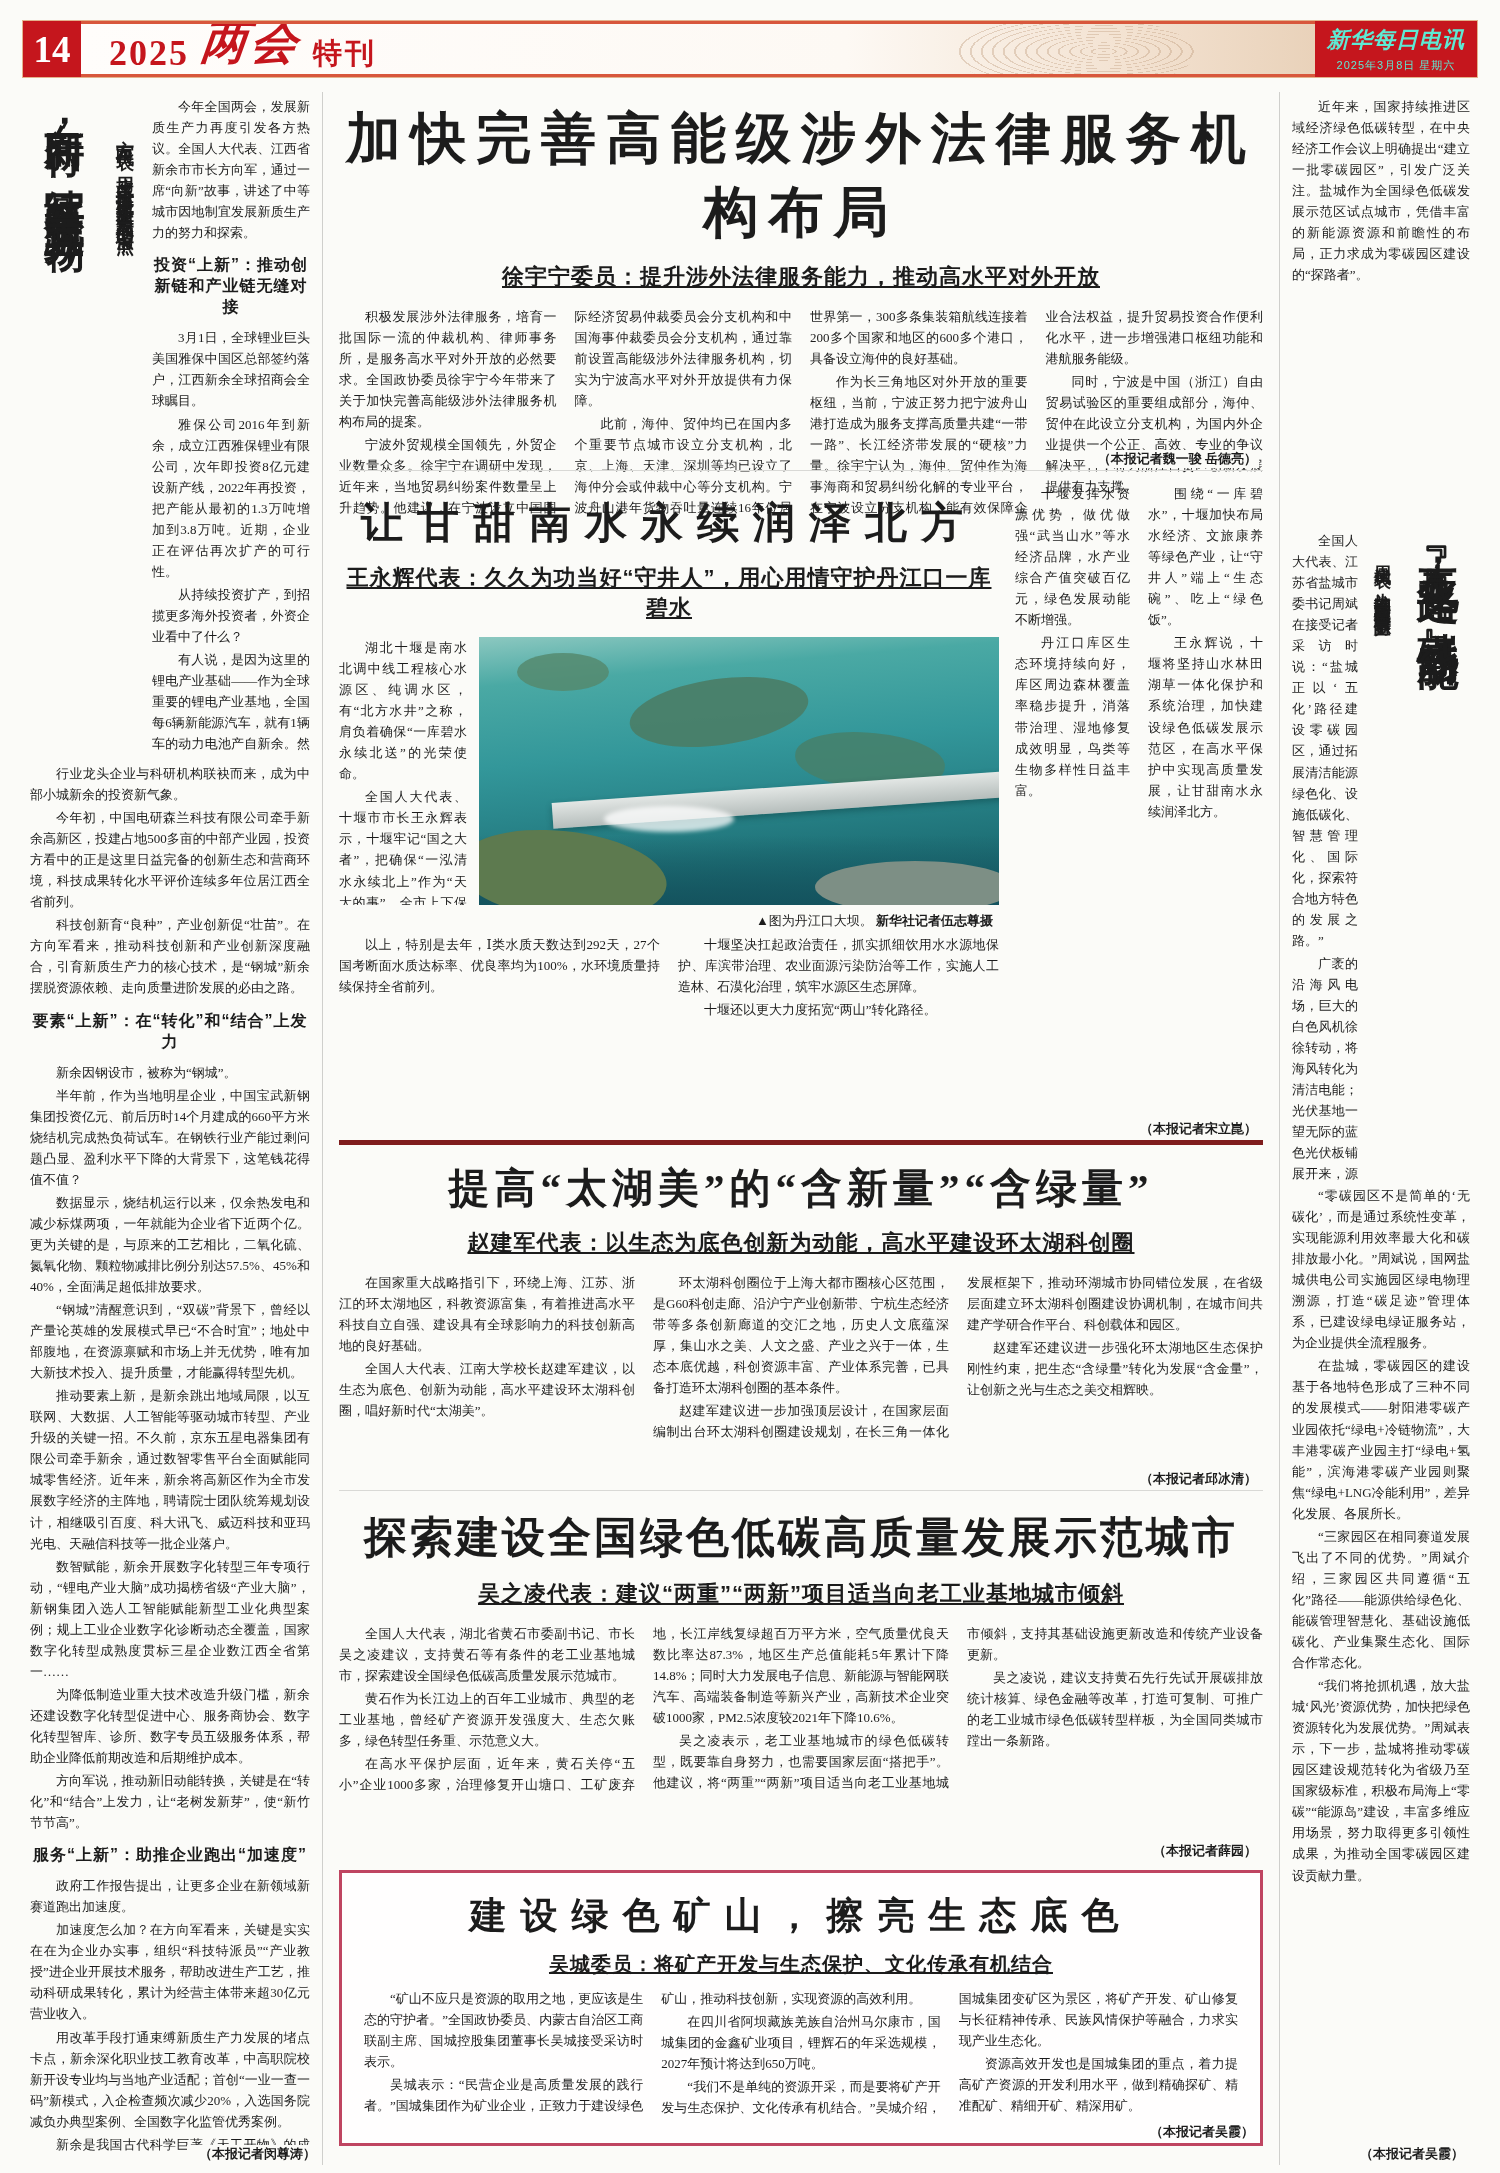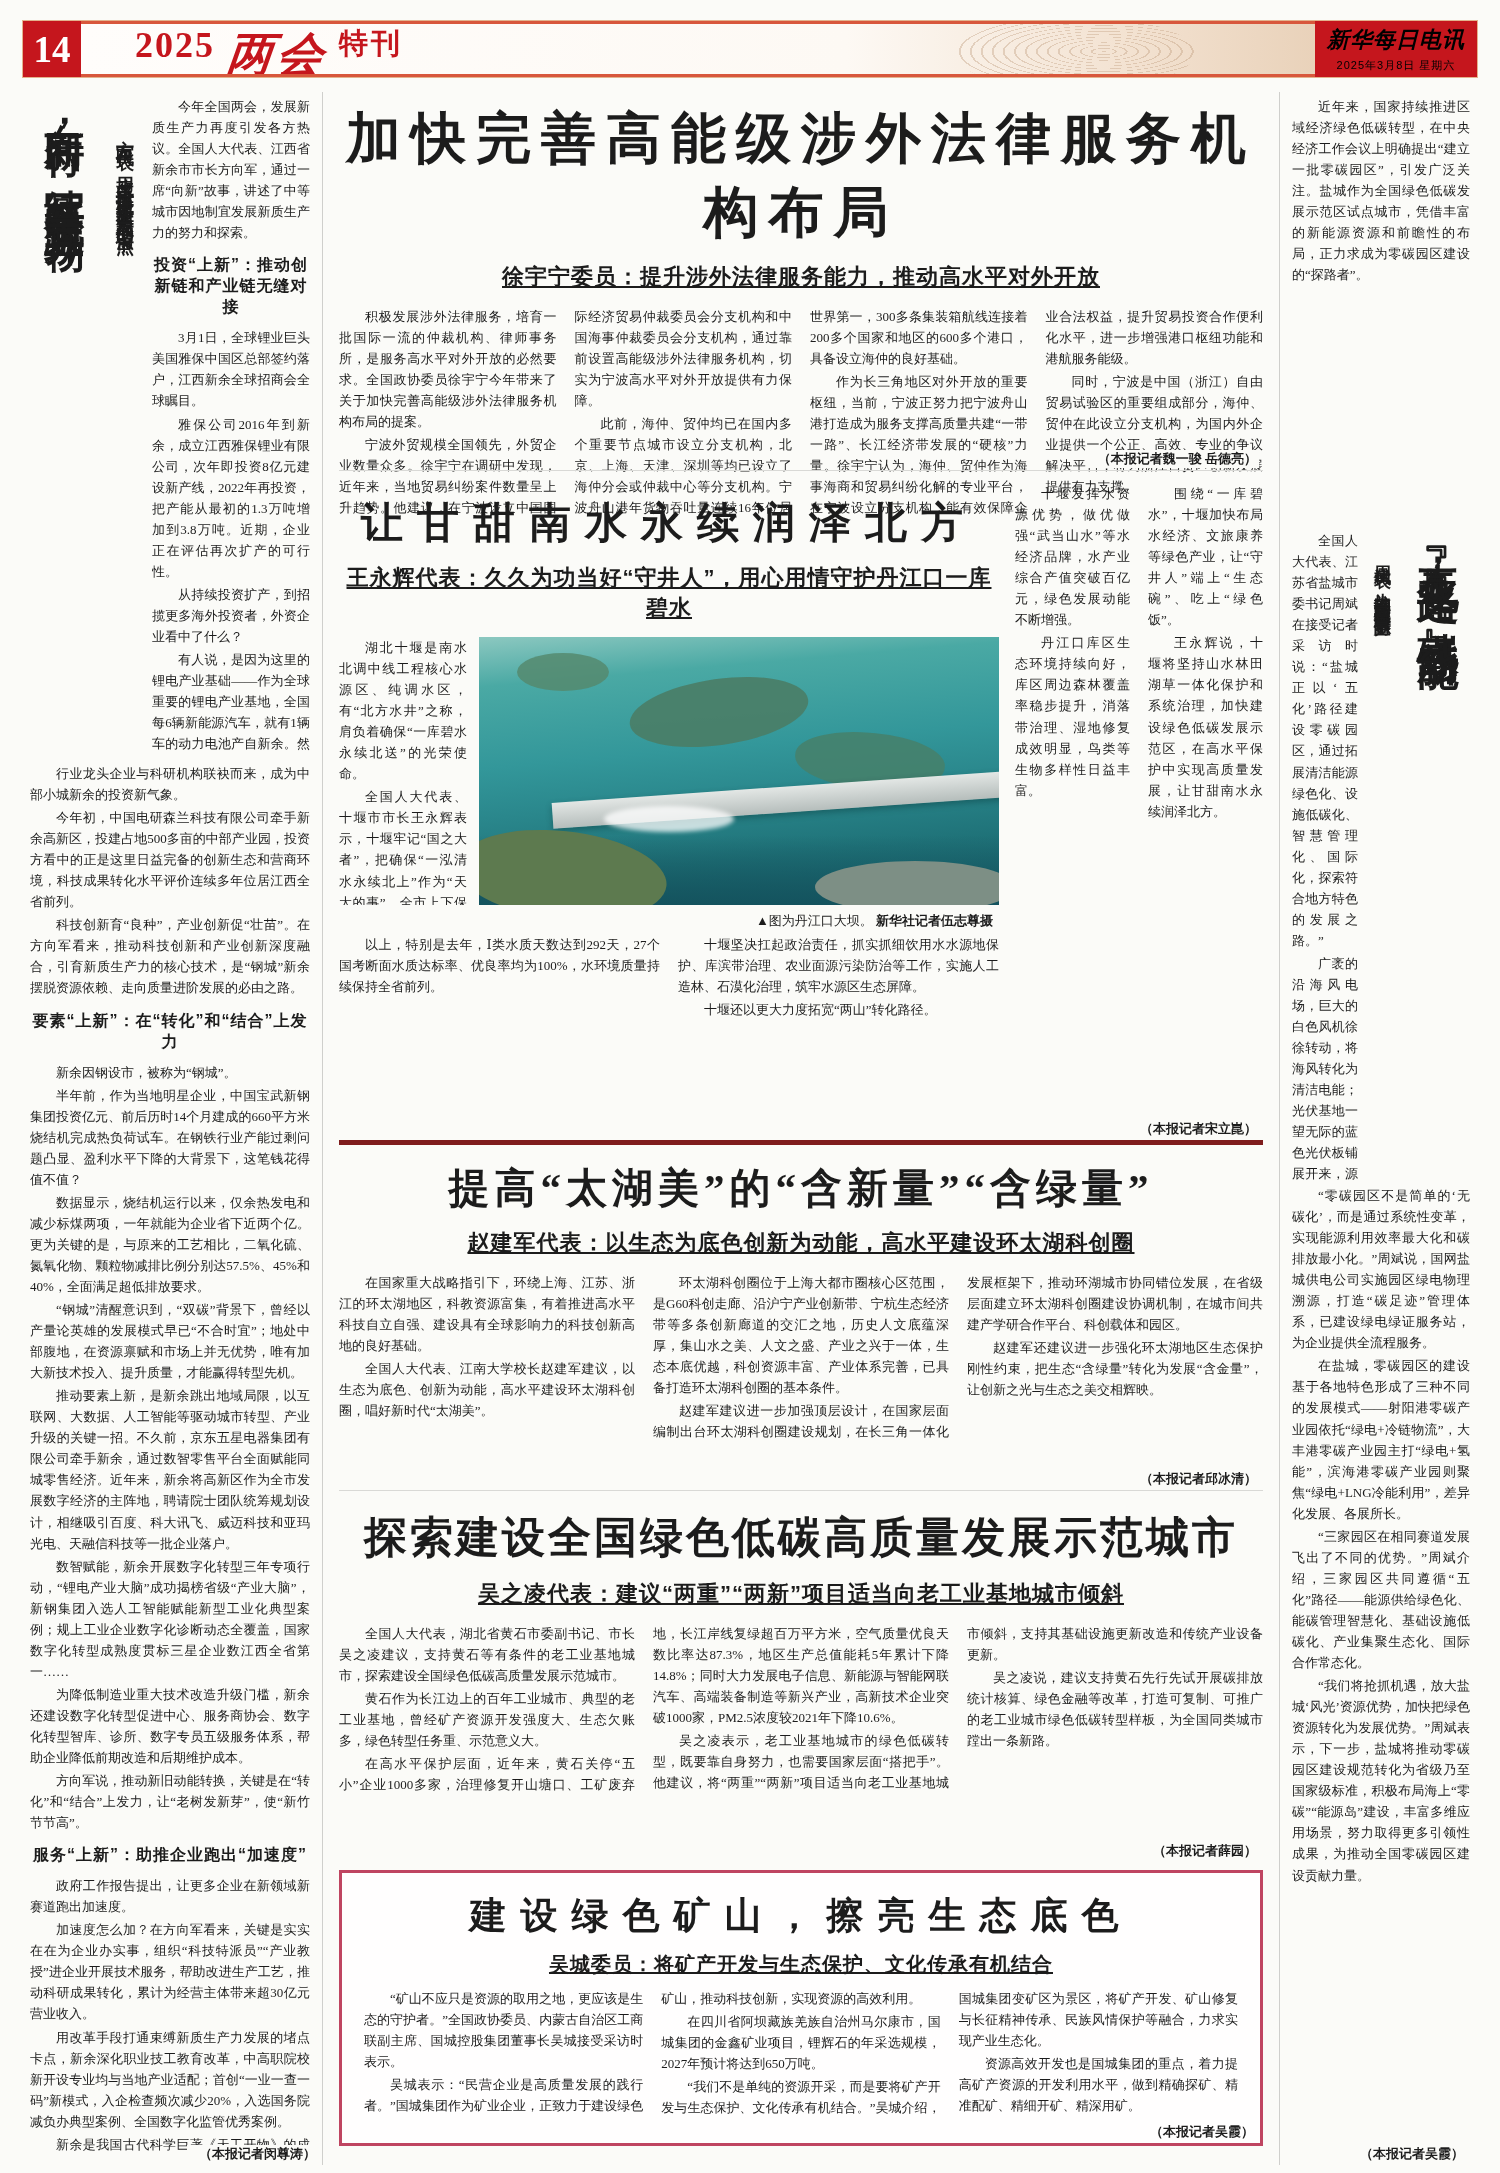--- a/index.html
+++ b/index.html
@@ -7,33 +7,33 @@
   .page {
     position:relative; width:1500px; height:2173px; margin:0 auto;
     background:#fbfbf8; color:#1c1c1c; overflow:hidden;
     font-family:"Liberation Serif","DejaVu Serif",serif;
   }
   
   .hdr { position:absolute; top:20px; left:22px; right:22px; height:58px;
          display:flex; border:1px solid #e3b38e; background:#fff; }
   .pagenum { width:58px; background:#c5161d; color:#fff; display:flex; align-items:center;
              justify-content:center; font-size:37px; font-weight:700; }
-  .band { flex:1; position:relative; overflow:hidden; display:flex; align-items:flex-start;
-          padding-left:54px; gap:12px;
+  .band { flex:1; position:relative; overflow:hidden; display:flex; align-items:flex-end;
+          padding-left:28px; gap:12px;
           border-top:3px solid #d8573c; border-bottom:3px solid #d8573c;
           background:linear-gradient(90deg,#fffdfb 0%,#fdf9f4 62%,#f3e2d1 85%,#e9d2ba 100%); }
   .band .y { color:#c5161d; font-weight:700; font-size:36px; letter-spacing:2px; }
   .band .lh { color:#c5161d; font-weight:700; font-size:46px; font-style:italic;
               font-family:"Liberation Serif",serif; letter-spacing:4px; transform:skewX(-6deg); }
   .band .tk { color:#c5161d; font-weight:700; font-size:29px;
               font-family:"Liberation Sans","DejaVu Sans",sans-serif; letter-spacing:3px; }
   .swirl { position:absolute; right:120px; top:-8px; width:240px; height:74px; border-radius:50%;
            background:repeating-radial-gradient(ellipse at 62% 48%, rgba(188,152,120,.45) 0 2px,
                       rgba(255,255,255,0) 2px 11px); opacity:.8; }
-  .mast { width:162px; background:#c5161d; color:#000000; display:flex; flex-direction:column;
+  .mast { width:162px; background:#c5161d; color:#5eead4; display:flex; flex-direction:column;
           align-items:center; justify-content:center; gap:3px; }
   .mast .nm { font-weight:700; font-size:22px; letter-spacing:1px; font-style:italic; }
   .mast .dt { font-size:11px; font-family:"Liberation Sans",sans-serif; letter-spacing:1px; }
 
   
   .content { position:absolute; top:92px; left:30px; right:30px; bottom:8px; display:flex; }
   .col-left  { width:292px; padding-right:12px; position:relative; overflow:hidden; }
   .col-center{ flex:1; border-left:1px solid #cfcfcc; border-right:1px solid #cfcfcc;
                padding:0 16px; overflow:hidden; }
   .col-right { width:190px; padding-left:12px; position:relative; overflow:hidden; }

